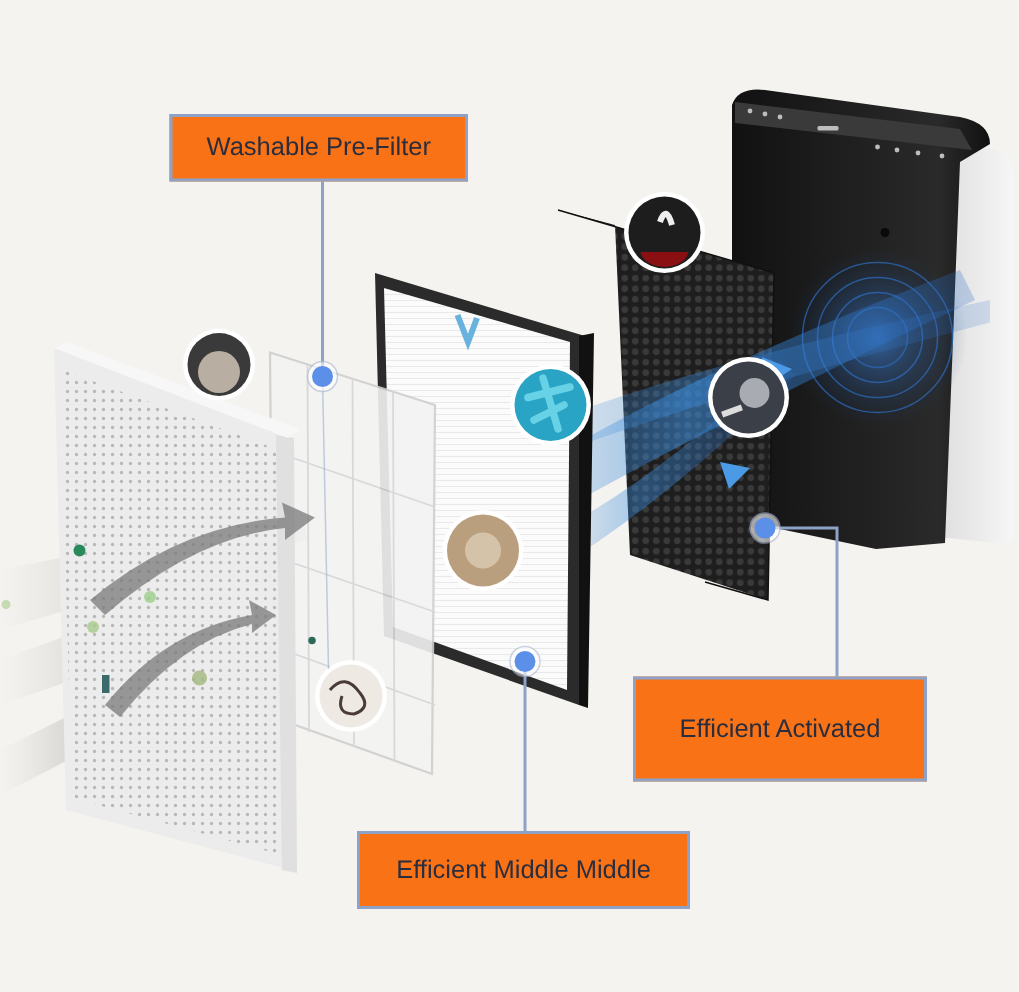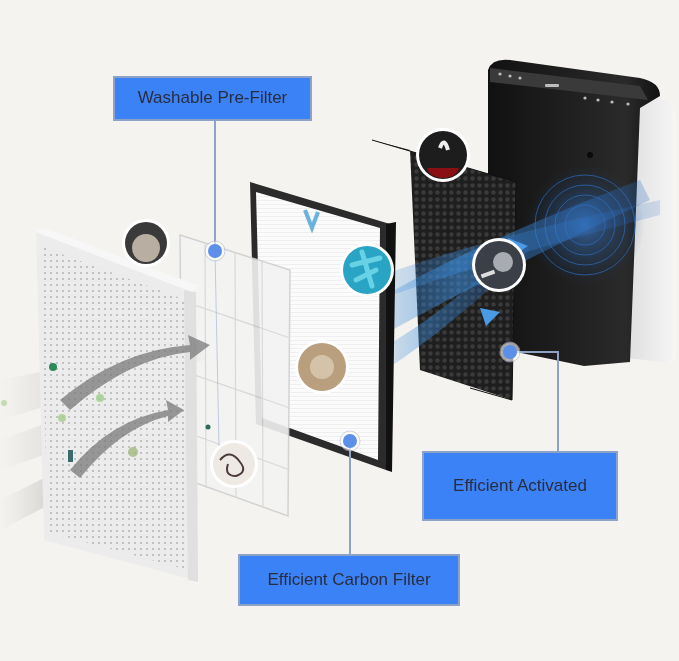--- a/index.html
+++ b/index.html
@@ -6,21 +6,21 @@
   body {
     width: 679px; height: 661px; overflow: hidden;
     background: #f5f3ef;
     font-family: "Liberation Sans", "DejaVu Sans", sans-serif;
     position: relative;
   }
   .stage { position: absolute; left: 0; top: 0; width: 679px; height: 661px; }
   svg.art { position: absolute; left: 0; top: 0; }
   .label-box {
     position: absolute;
-    background: #3b82f6;
+    background: #f97316;
     border: 2px solid #8ea2c8;
     color: #2a2d3e;
     font-size: 17px;
     text-align: center;
     display: flex; align-items: center; justify-content: center;
     box-sizing: border-box;
     line-height: 1.3;
     padding: 0 8px;
   }
   .label-box span { display: block; }
@@ -202,19 +202,19 @@
       <circle cx="510" cy="352" r="10" fill="#ffffff" opacity="0.6" stroke="#aab6cf"></circle>
       <circle cx="510" cy="352" r="7" fill="#5b8fe8"></circle>
     </g>
   </svg>
 
   <div class="label-box" id="lbl-prefilter">
     <span>Washable Pre-Filter</span>
   </div>
 
   <div class="label-box" id="lbl-middle">
-    <span>Efficient Carbon Filter</span>
+    <span>Efficient Middle Middle</span>
   </div>
 
   <div class="label-box" style="left:422px; top:451px; width:196px; height:70px; flex-direction:row;">
     <span>Efficient Activated</span>
   </div>
 </div>
 
 </body></html>

